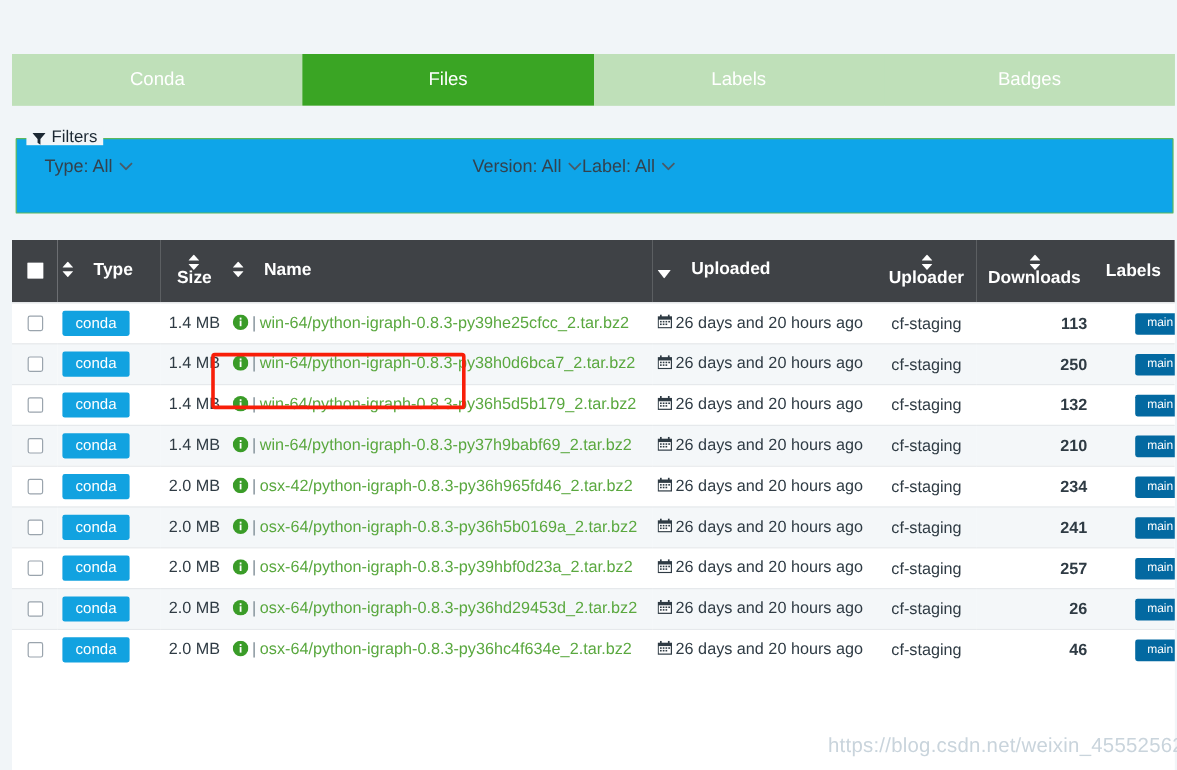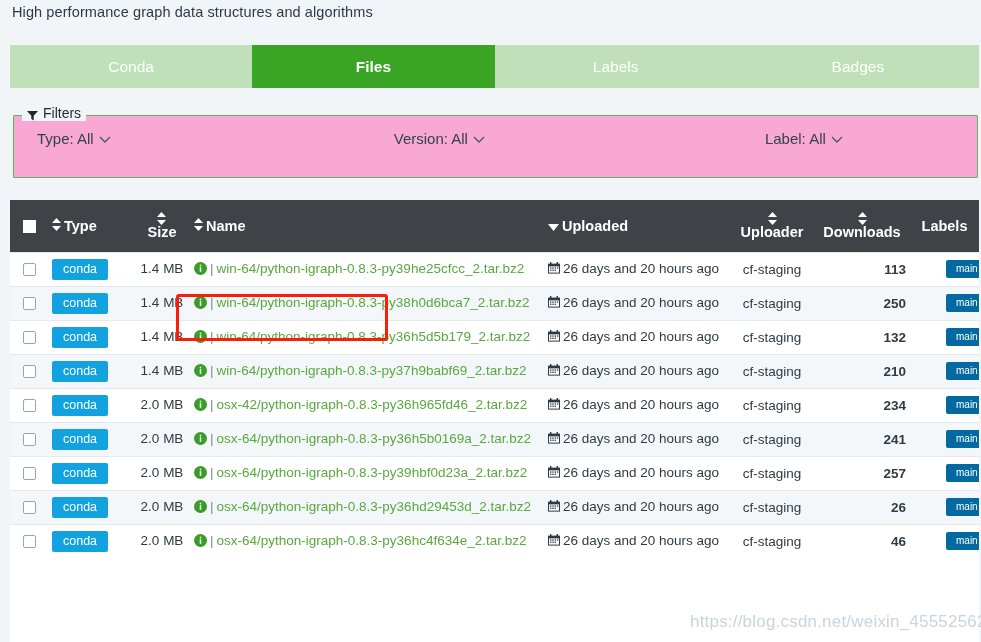--- a/index.html
+++ b/index.html
@@ -23,47 +23,47 @@
   .tabs {
     position: absolute; left: 10px; top: 45px;
     width: 969px; height: 43px;
     display: flex; background: #bfe0b9;
   }
   .tab {
     flex: 1 1 0; display: flex; align-items: center; justify-content: center;
     color: #ffffff; font-size: 15.5px; height: 43px;
     background: #bfe0b9; cursor: pointer; user-select: none;
   }
-  .tab.active { background: #3aa524; font-weight: bold; }
+  .tab.active { background: #3aa524; }
 
   
   .filters {
     position: absolute; left: 13px; top: 115px;
     width: 965px; height: 63px;
     border: 1px solid #5cb85c; border-radius: 1px;
-    background: #f9a8d4;
+    background: #0ea5e9;
   }
   .filters-legend {
     position: absolute; left: 8px; top: -11px;
     background: #f1f5f8; padding: 0 5px;
     font-size: 14px; color: #1c2833; font-weight: 400;
     display: flex; align-items: center; gap: 5px;
   }
   .funnel { display: inline-block; width: 11px; height: 11px; }
   .filters-row {
     position: absolute; left: 0; top: 14px; width: 100%;
     display: flex; align-items: center;
   }
   .filter-item {
     font-size: 15px; color: #33424e; cursor: pointer;
     display: flex; align-items: center; gap: 5px; white-space: nowrap;
   }
   .f1 { margin-left: 23px; }
   .f2 { margin-left: 283px; }
-  .f3 { margin-left: 280px; }
+  .f3 { }
   .caret-dn { font-size: 11px; color: #4a5a66; line-height: 1; position: relative; top: 1px;}
 
   
   .table-wrap {
     position: absolute; left: 10px; top: 200px;
     width: 969px; height: 442px; overflow: hidden;
     background: #ffffff;
   }
   table.files { width: 969px; border-collapse: collapse; table-layout: fixed; }
   table.files thead th {
@@ -74,21 +74,21 @@
   }
   th.c-check { width: 38px; text-align: center; }
   th.c-type  { width: 86px; text-align: left;   padding-left: 10px; }
   th.c-size  { width: 56px; text-align: center; }
   th.c-name  { width: 354px; text-align: left;  padding-left: 8px; margin-top: 28px; }
   th.c-upl   { width: 186px; text-align: left;  padding-left: 8px; }
   th.c-uper  { width: 84px;  text-align: center; }
   th.c-down  { width: 96px;  text-align: center; }
   th.c-lab   { width: 69px;  text-align: center; }
 
-  .hdr-inner { display: inline-flex; gap: 3px; }
+  .hdr-inner { display: inline-flex; align-items: center; gap: 17px; }
   .hdr-stack { display: inline-flex; flex-direction: column; align-items: center; line-height: 1; }
 
   .sorticon { display: inline-block; width: 9px; height: 13px; flex: none; }
   .sorticon-dn { display: inline-block; width: 11px; height: 8px; flex: none; }
 
   .hdr-checkbox {
     display: inline-block; width: 13px; height: 13px;
     background: #ffffff; border: 1px solid #ffffff; vertical-align: middle;
   }
 
@@ -144,21 +144,20 @@
     position: absolute; left: 690px; top: 612px;
     font-size: 17px; color: #c9d4dc; white-space: nowrap;
     pointer-events: none; z-index: 6; letter-spacing: .2px;
   }
 </style>
 </head>
 <body>
 
 <div id="page">
 
-  <div class="pkg-desc">High performance graph data structures and algorithms</div>
 
   <div class="tabs" id="tab-bar">
       <div class="tab">
         <span>Conda</span>
       </div>
       <div class="tab active">
         <span>Files</span>
       </div>
       <div class="tab">
         <span>Labels</span>

